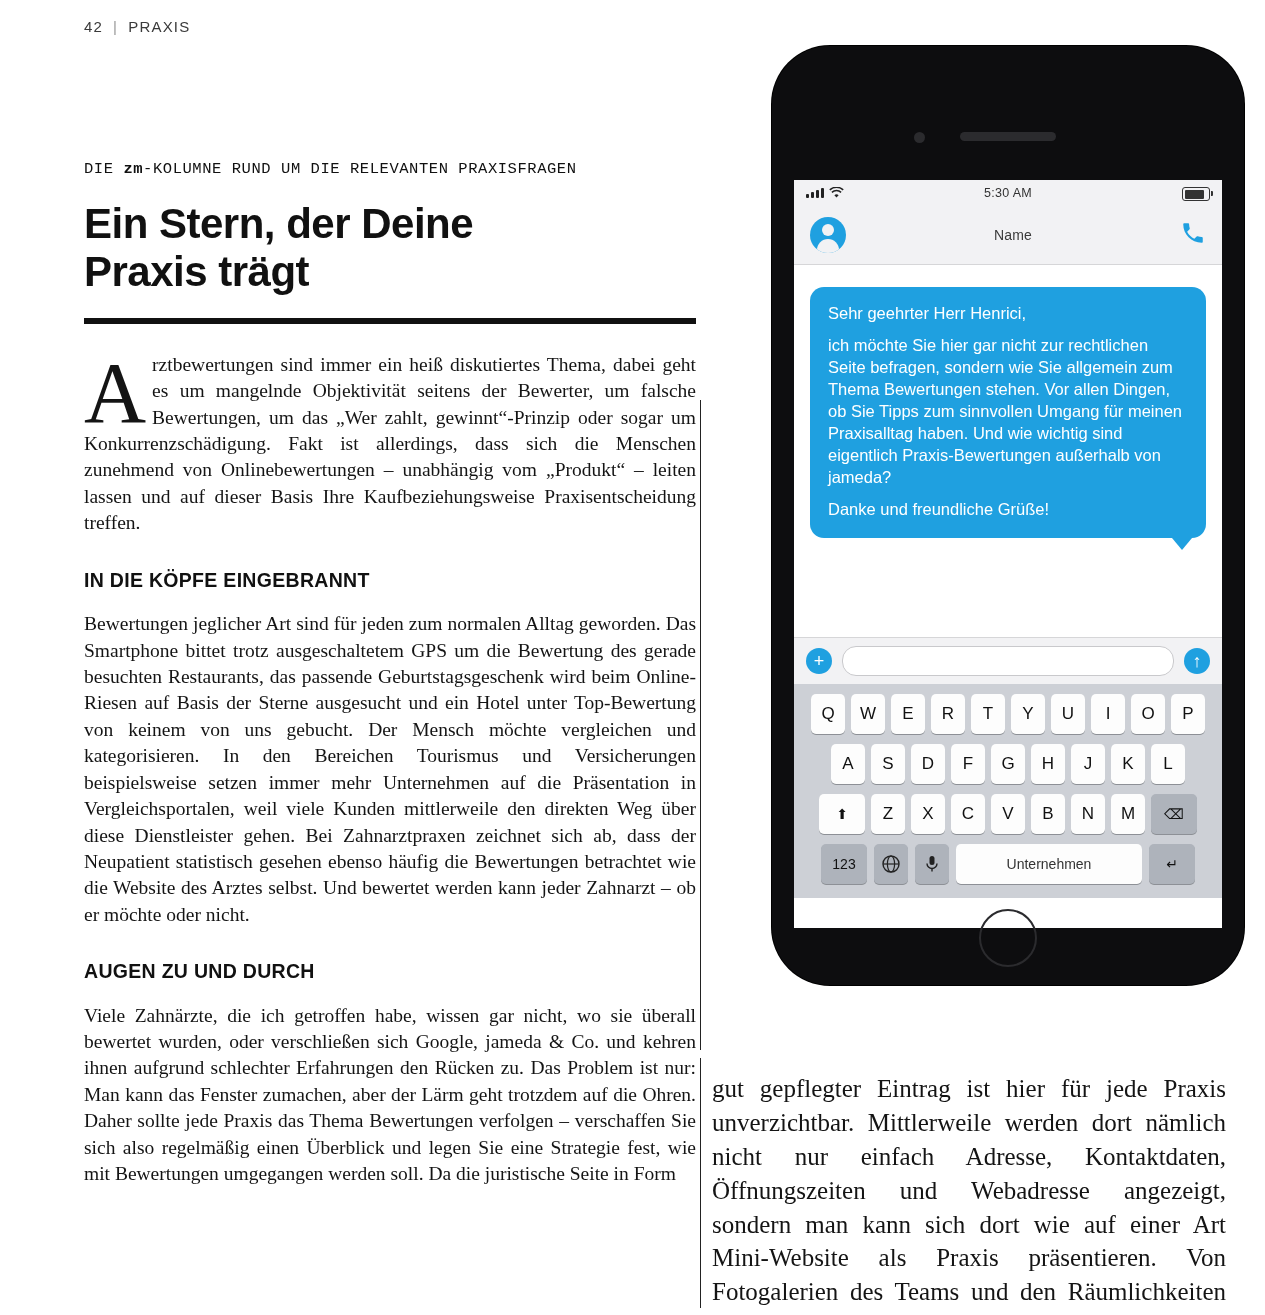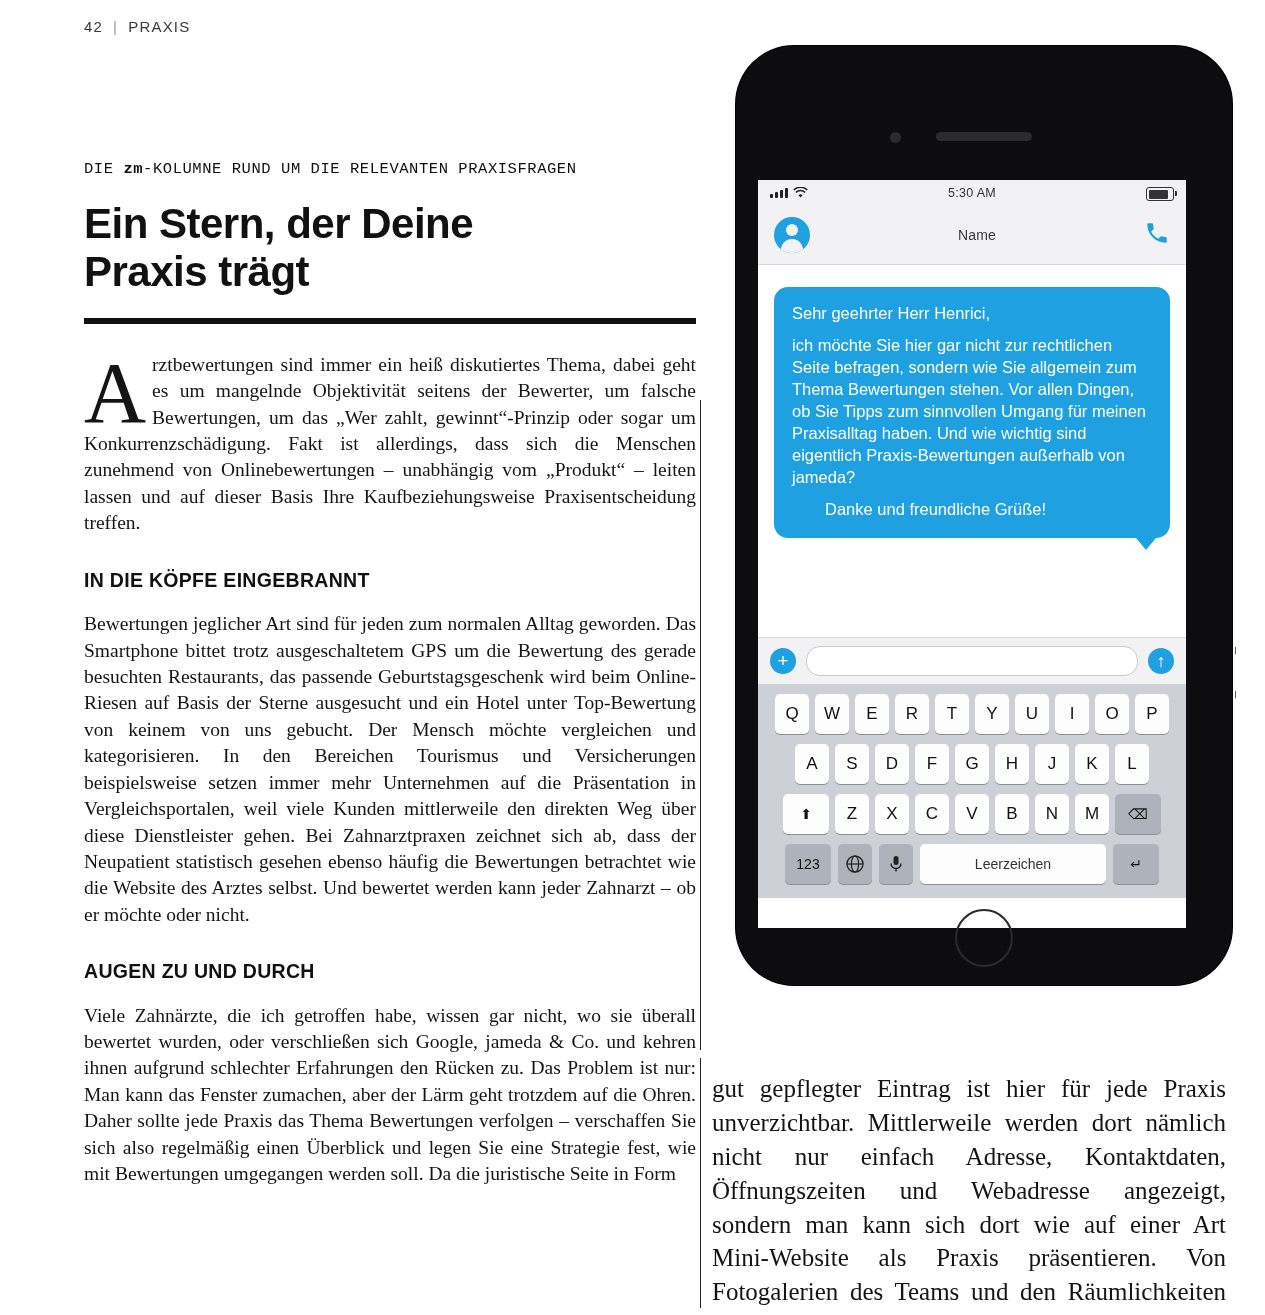--- a/index.html
+++ b/index.html
@@ -133,25 +133,24 @@
     color: #3a3a3a;
     transform: rotate(-90deg);
     transform-origin: left top;
     white-space: nowrap;
     letter-spacing: 0.2px;
   }
 
   
   .phone-wrap {
     position: absolute;
-    left: 736px;
+    left: 772px;
     top: 46px;
     width: 472px;
     height: 939px;
-    padding-left: 24px;
   }
   .phone-body {
     position: absolute;
     inset: 0;
     background: #0d0d0f;
     border-radius: 58px;
     box-shadow: 0 0 0 1px #000;
   }
   .phone-speaker {
     position: absolute;
@@ -266,21 +265,21 @@
     background: #1fa0e0;
     color: #ffffff;
     border-radius: 14px;
     padding: 16px 18px 18px 18px;
     font-family: "Liberation Sans", sans-serif;
     font-size: 16.5px;
     line-height: 1.33;
     position: relative;
   }
   .bubble p { margin: 0 0 10px 0; }
-  .bubble p:last-child { margin-bottom: 0; margin-left: 33px; }
+  .bubble p:last-child { margin-bottom: 0; }
   .bubble::after {
     content:'';
     position:absolute; right: 14px; bottom: -12px;
     border-width: 12px 10px 0 10px;
     border-style: solid;
     border-color: #1fa0e0 transparent transparent transparent;
   }
 
   
   .input-row {
@@ -468,21 +467,21 @@
             <line x1="2" y1="10" x2="18" y2="10" stroke="#222" stroke-width="1.2"></line>
           </svg>
         </div>
         <div class="key grey" data-interactable="true">
           <svg width="16" height="20" viewBox="0 0 16 20" data-interactable="false">
             <rect x="5.5" y="2" width="5" height="9" rx="2.5" fill="#222"></rect>
             <path d="M3 9.5a5 5 0 0 0 10 0" fill="none" stroke="#222" stroke-width="1.4"></path>
             <line x1="8" y1="14.5" x2="8" y2="17.5" stroke="#222" stroke-width="1.4"></line>
           </svg>
         </div>
-        <div class="key space" data-interactable="true">Leerzeichen</div>
+        <div class="key space" data-interactable="true">Unternehmen</div>
         <div class="key wide grey" data-interactable="true">↵</div>
       </div>
     </div>
 
   </div>
 
   <div class="phone-home" data-interactable="true"></div>
 </div>
 
 </body></html>

